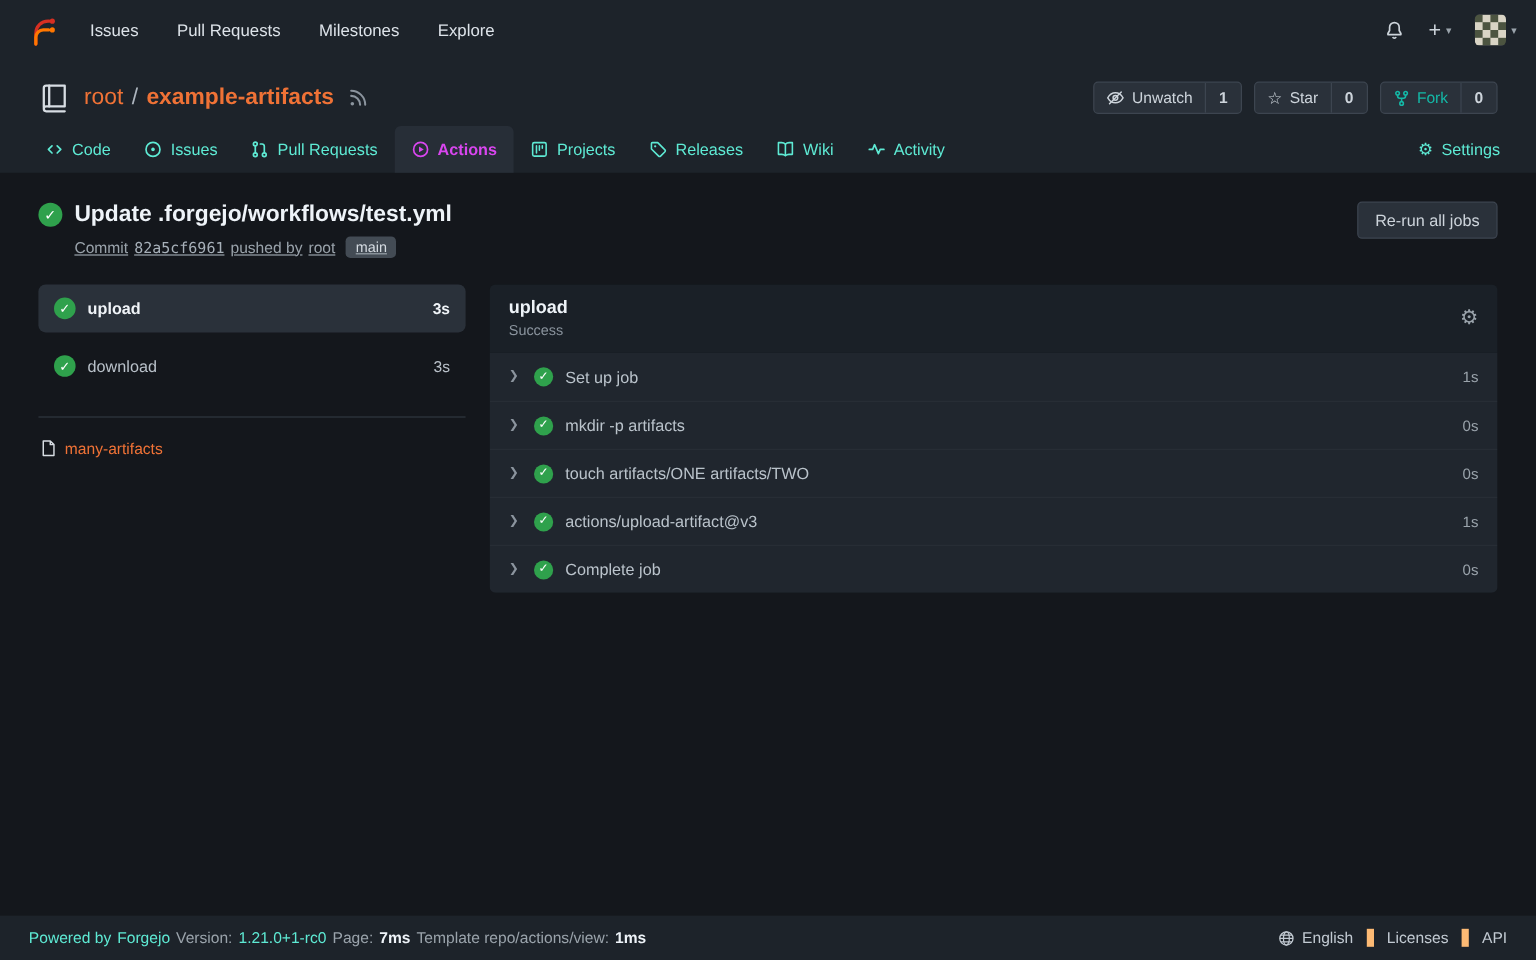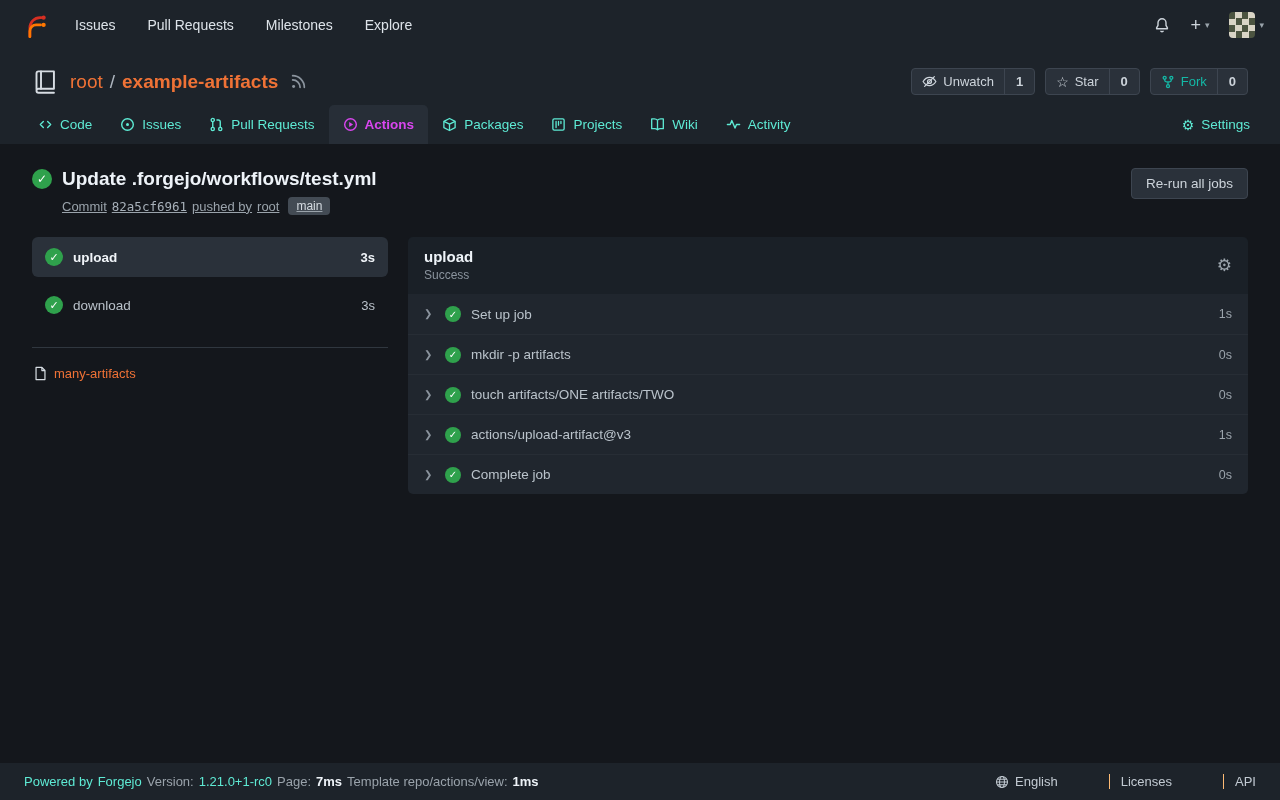--- a/index.html
+++ b/index.html
@@ -93,21 +93,21 @@
   .step-name { font-size: 13.5px; color: #bac3cb; }
   .step-dur { margin-left: auto; font-size: 12.5px; color: #9aa3ab; }
 
   
   .footer { height: 37px; background: #1d232a; display: flex; align-items: center; padding: 0 24px; font-size: 13px; color: #9aa3ab; flex-shrink: 0; }
   .footer-left { display: flex; align-items: center; gap: 5px; white-space: nowrap; }
   .f-link { color: #5eead4; cursor: pointer; text-decoration: none; }
   .f-strong { color: #eef3f8; font-weight: 700; }
   .footer-right { margin-left: auto; display: flex; align-items: center; }
   .f-item { display: flex; align-items: center; gap: 6px; color: #c2cad2; padding: 0 11px; cursor: pointer; }
-  .f-item + .f-item { border-left: 1px solid #fdba74; margin-left: 40px; }
+  .f-item + .f-item { border-left: 6px solid #fdba74; }
   .f-item:last-child { padding-right: 0; }
 </style>
 </head>
 <body>
 
 <nav class="navbar">
   <span class="logo">
     <svg viewBox="0 0 24 24" width="27" height="27">
       <g fill="none" stroke-width="2.4" stroke-linecap="round">
         <path stroke="#d62f22" d="M7 22 V14 A9 9 0 0 1 16 5 h1"></path>
@@ -228,35 +228,35 @@
       <span class="t-ic">
         <svg width="15" height="15" viewBox="0 0 16 16">
             <circle cx="8" cy="8" r="6.2" fill="none" stroke="currentColor" stroke-width="1.5"></circle>
             <path d="M6.6 5.4 10.8 8 6.6 10.6Z" fill="currentColor"></path>
           </svg>
       </span>
       <span>Actions</span>
     </a>
     <a class="tab">
       <span class="t-ic">
-        <svg width="15" height="15" viewBox="0 0 16 16" fill="none" stroke="currentColor" stroke-width="1.4" stroke-linejoin="round">
-            <path d="M8 1.6 14 4.6v6.8L8 14.4 2 11.4V4.6Z"></path>
-            <path d="M2 4.6 8 7.6l6-3M8 7.6v6.8"></path>
-          </svg>
-      </span>
-      <span>Packages</span>
-    </a>
-    <a class="tab">
-      <span class="t-ic">
         <svg width="15" height="15" viewBox="0 0 16 16" fill="none" stroke="currentColor" stroke-width="1.4">
             <rect x="2" y="2" width="12" height="12" rx="1.5"></rect>
             <path d="M5.4 4.8v6.4M8 4.8v3.9M10.6 4.8v2.2" stroke-linecap="round"></path>
           </svg>
       </span>
       <span>Projects</span>
+    </a>
+    <a class="tab">
+      <span class="t-ic">
+        <svg width="15" height="15" viewBox="0 0 16 16" fill="none" stroke="currentColor" stroke-width="1.4" stroke-linejoin="round">
+            <path d="M2 7.6V2.8A.8.8 0 0 1 2.8 2h4.8L14 8.4a1.2 1.2 0 0 1 0 1.7L10.1 14a1.2 1.2 0 0 1-1.7 0Z"></path>
+            <circle cx="5.3" cy="5.3" r="1" fill="currentColor" stroke="none"></circle>
+          </svg>
+      </span>
+      <span>Releases</span>
     </a>
     <a class="tab">
       <span class="t-ic">
         <svg width="15" height="15" viewBox="0 0 16 16" fill="none" stroke="currentColor" stroke-width="1.4" stroke-linejoin="round">
             <path d="M8 3.4C7.2 2.5 6 2 4.6 2H1.8v10.4h3.1c1.2 0 2.3.5 3.1 1.3.8-.8 1.9-1.3 3.1-1.3h3.1V2h-2.8C10 2 8.8 2.5 8 3.4Z"></path>
             <path d="M8 3.4v10"></path>
           </svg>
       </span>
       <span>Wiki</span>
     </a>

